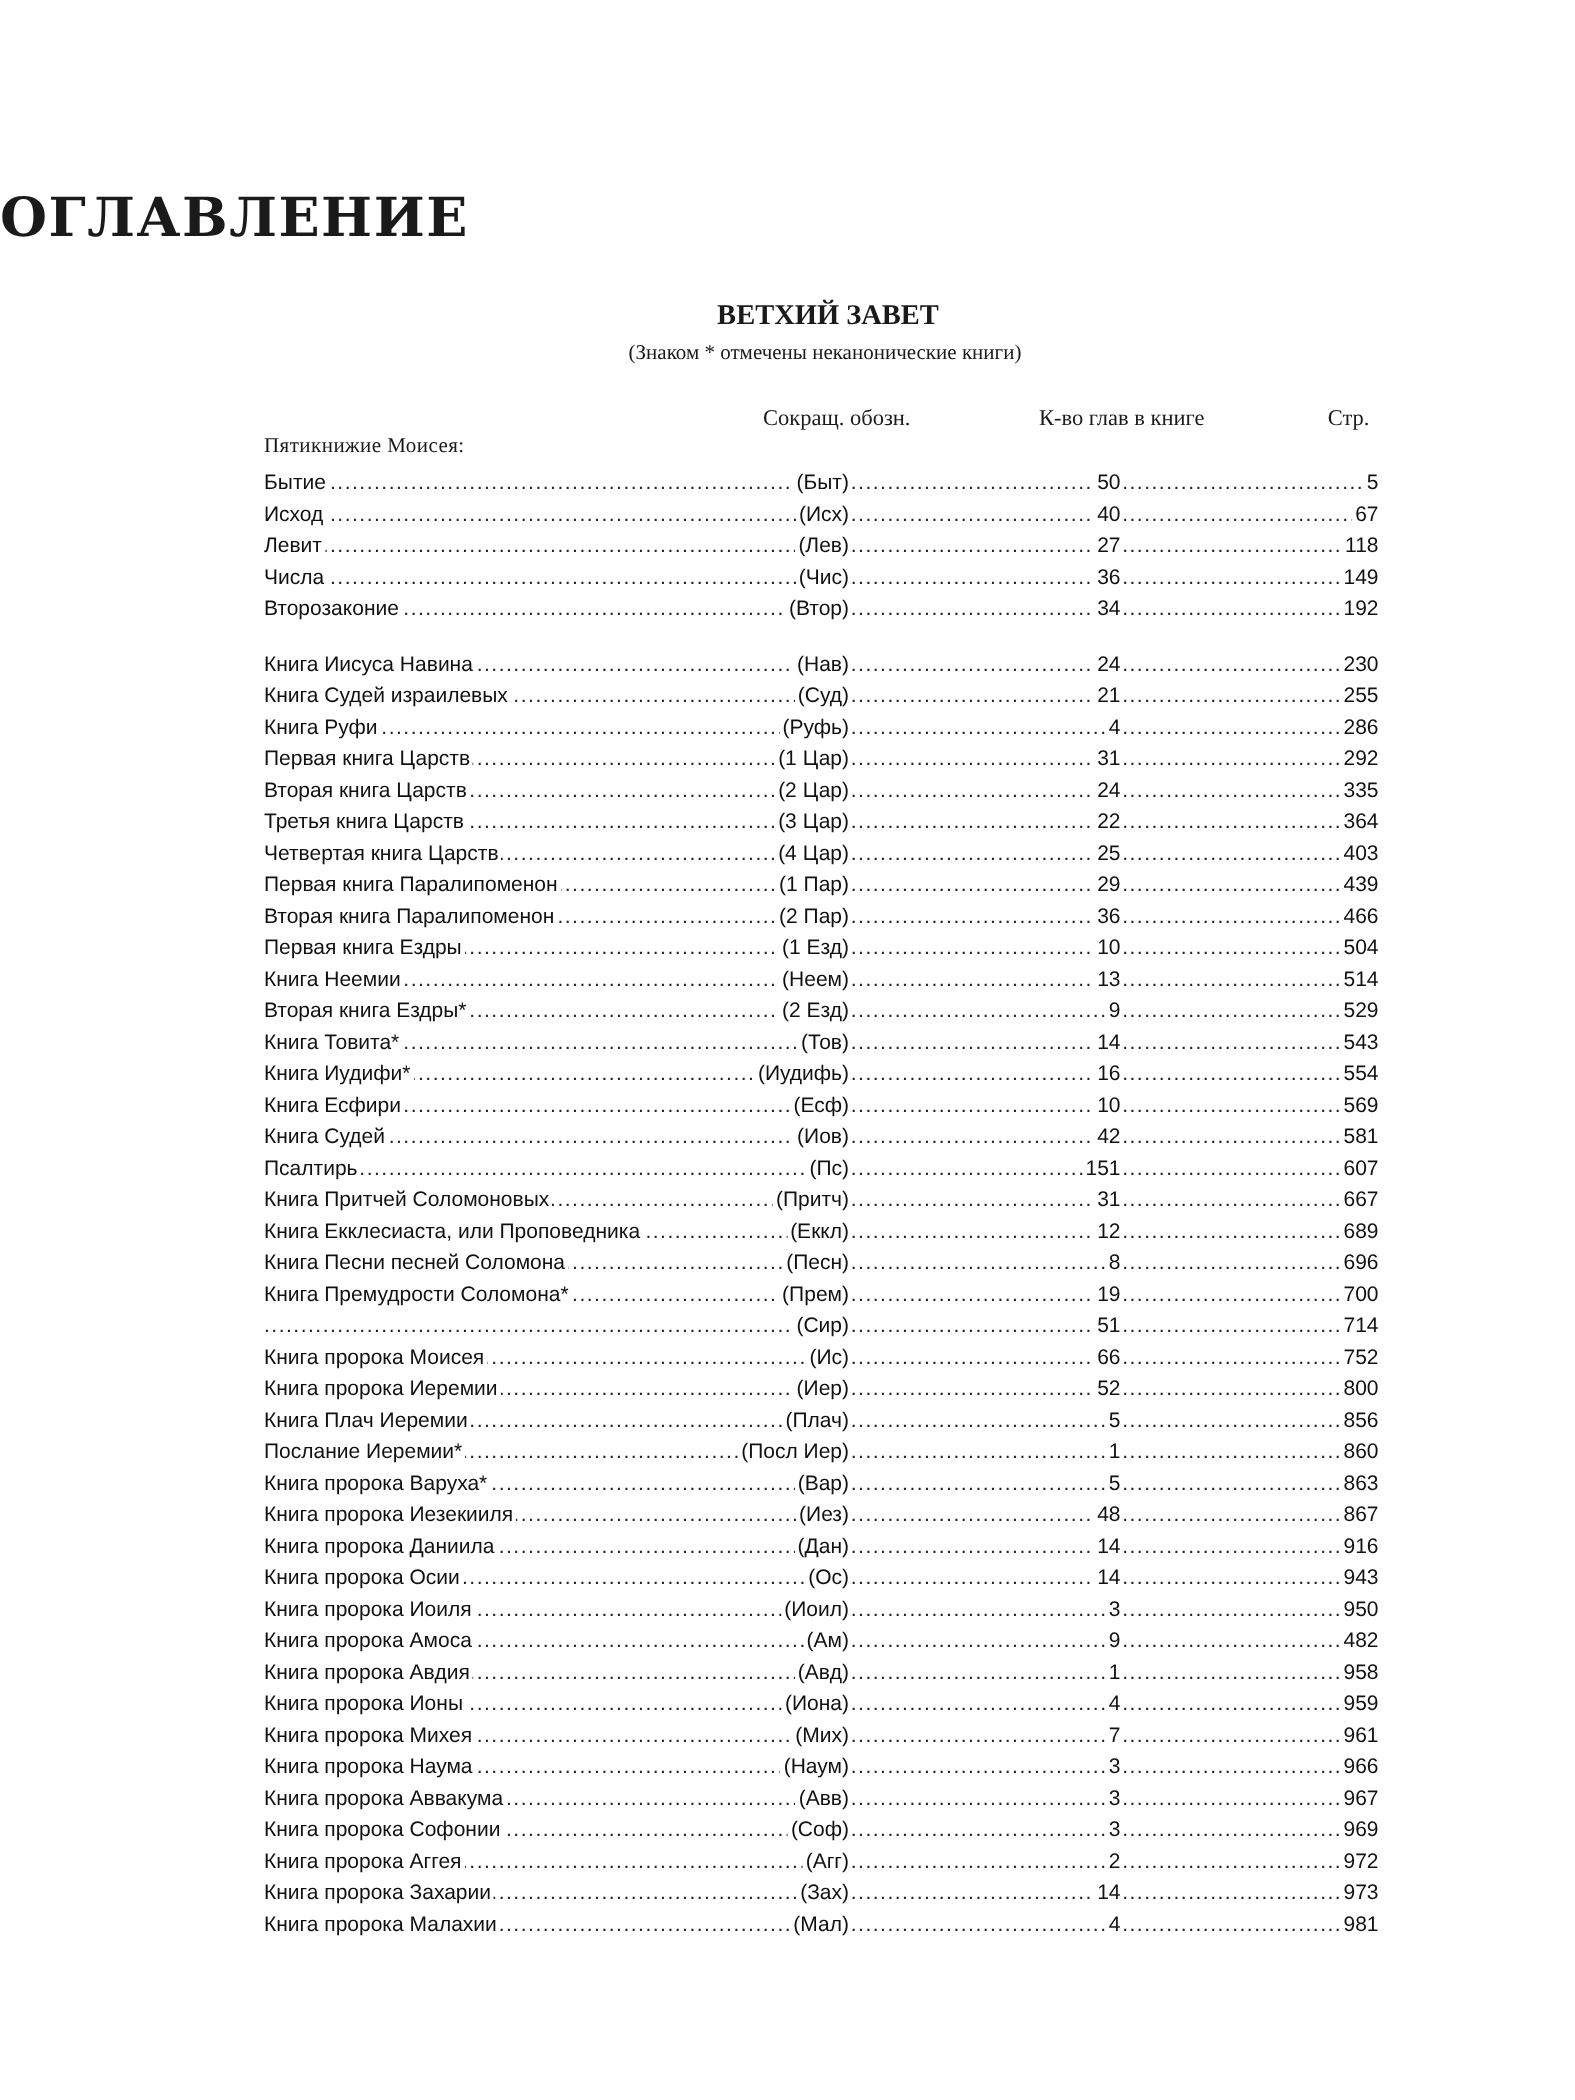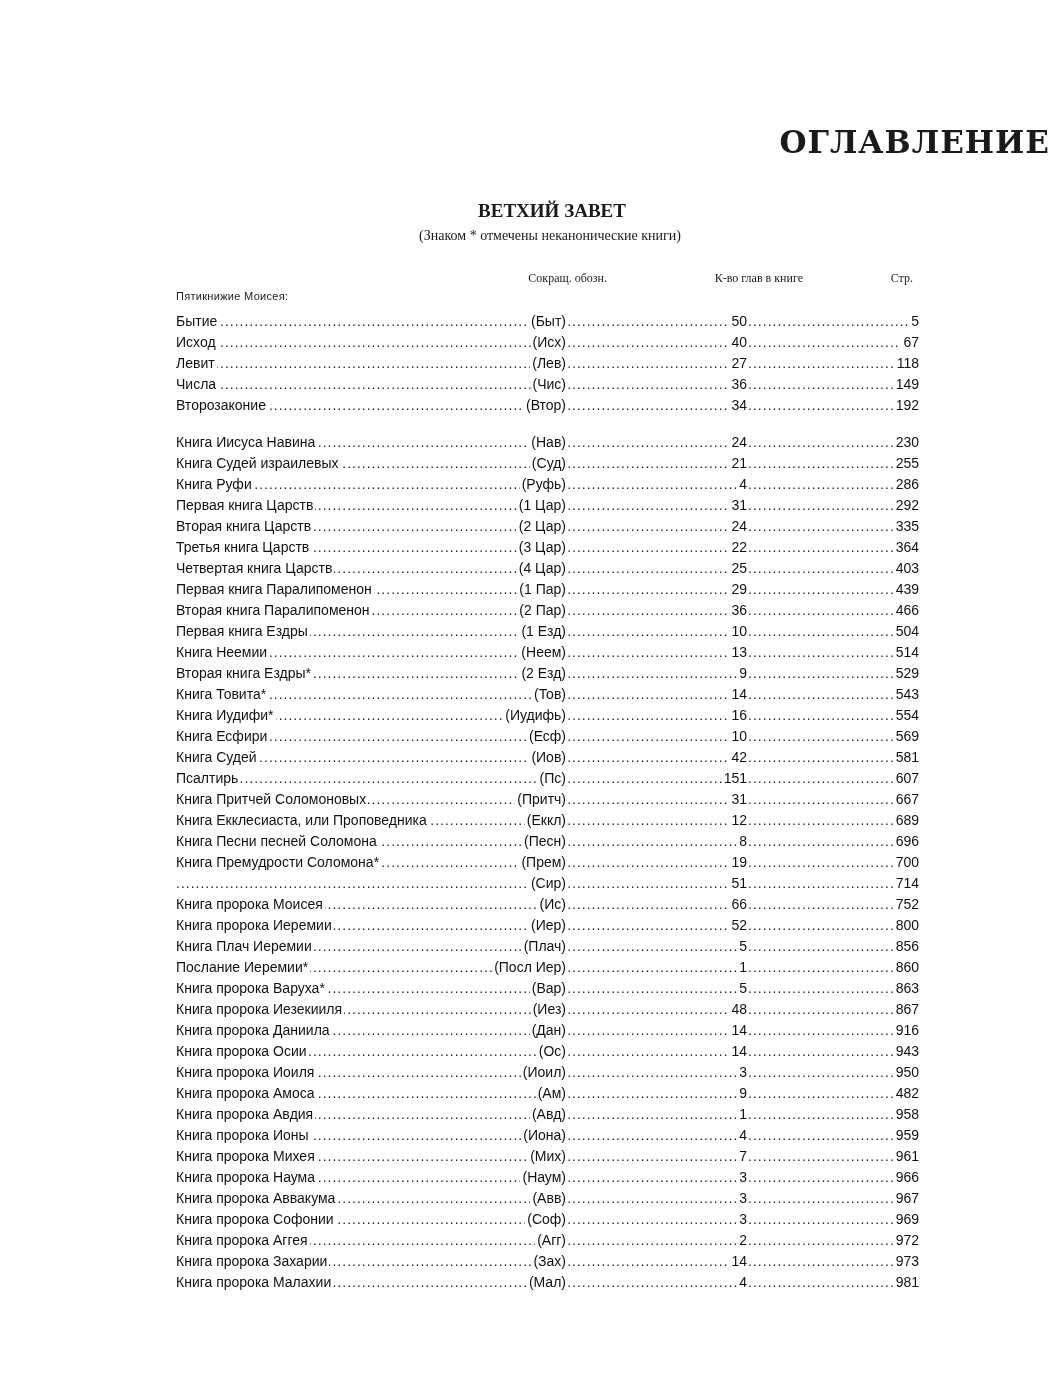--- a/index.html
+++ b/index.html
@@ -1,39 +1,39 @@
 <!DOCTYPE html>
 <html><head>
 <meta charset="utf-8">
 <style>
   html, body { margin: 0; padding: 0; background: #ffffff; }
   body { width: 1050px; height: 1400px; position: relative; overflow: hidden; color: #111; }
   .title {
-    position: absolute; left: 0; width: 1050px; top: 124px; text-align: right;
-    font-family: "DejaVu Serif", serif; font-weight: bold; font-size: 31px; letter-spacing: 1px;
+    position: absolute; left: 0; width: 1050px; top: 124px; text-align: left;
+    font-family: "DejaVu Serif", serif; font-weight: bold; font-size: 36px; letter-spacing: 1px;
     font-variant: small-caps; color: #1a1a1a;
   }
   .subtitle {
     position: absolute; left: 0; width: 1104px; top: 200px; text-align: center;
     font-family: "Liberation Serif", serif; font-weight: bold; font-size: 19px; color: #1a1a1a;
   }
   .note {
     position: absolute; left: 0; width: 1100px; top: 228px; text-align: center;
     font-family: "Liberation Serif", serif; font-size: 14px; color: #1a1a1a;
   }
   .colhead {
     position: absolute; top: 271px;
-    font-family: "Liberation Serif", serif; font-size: 12px; color: #1a1a1a; white-space: nowrap;
+    font-family: "Liberation Serif", serif; font-size: 15px; color: #1a1a1a; white-space: nowrap;
   }
   .ch-abbr { right: calc(1050px - 607px); }
   .ch-count { right: calc(1050px - 803px); }
   .ch-page { right: calc(1050px - 913px); }
   .section {
     position: absolute; left: 176px; top: 290px;
-    font-family: Liberation Sans, sans-serif; font-size: 11px; color: #1a1a1a; letter-spacing: 0.3px;
+    font-family: Liberation Serif, serif; font-size: 14px; color: #1a1a1a; letter-spacing: 0.3px;
   }
   .toc { position: absolute; left: 176px; width: 743px; }
   .row {
     position: relative; height: 21px; line-height: 21px;
     font-family: "Liberation Sans", sans-serif; font-size: 14px; color: #111;
     white-space: nowrap;
   }
   .row span { position: absolute; top: 0; background: #fff; }
   .row .dots {
     position: absolute; left: 0; right: 0; top: 0; overflow: hidden; color: #222;

